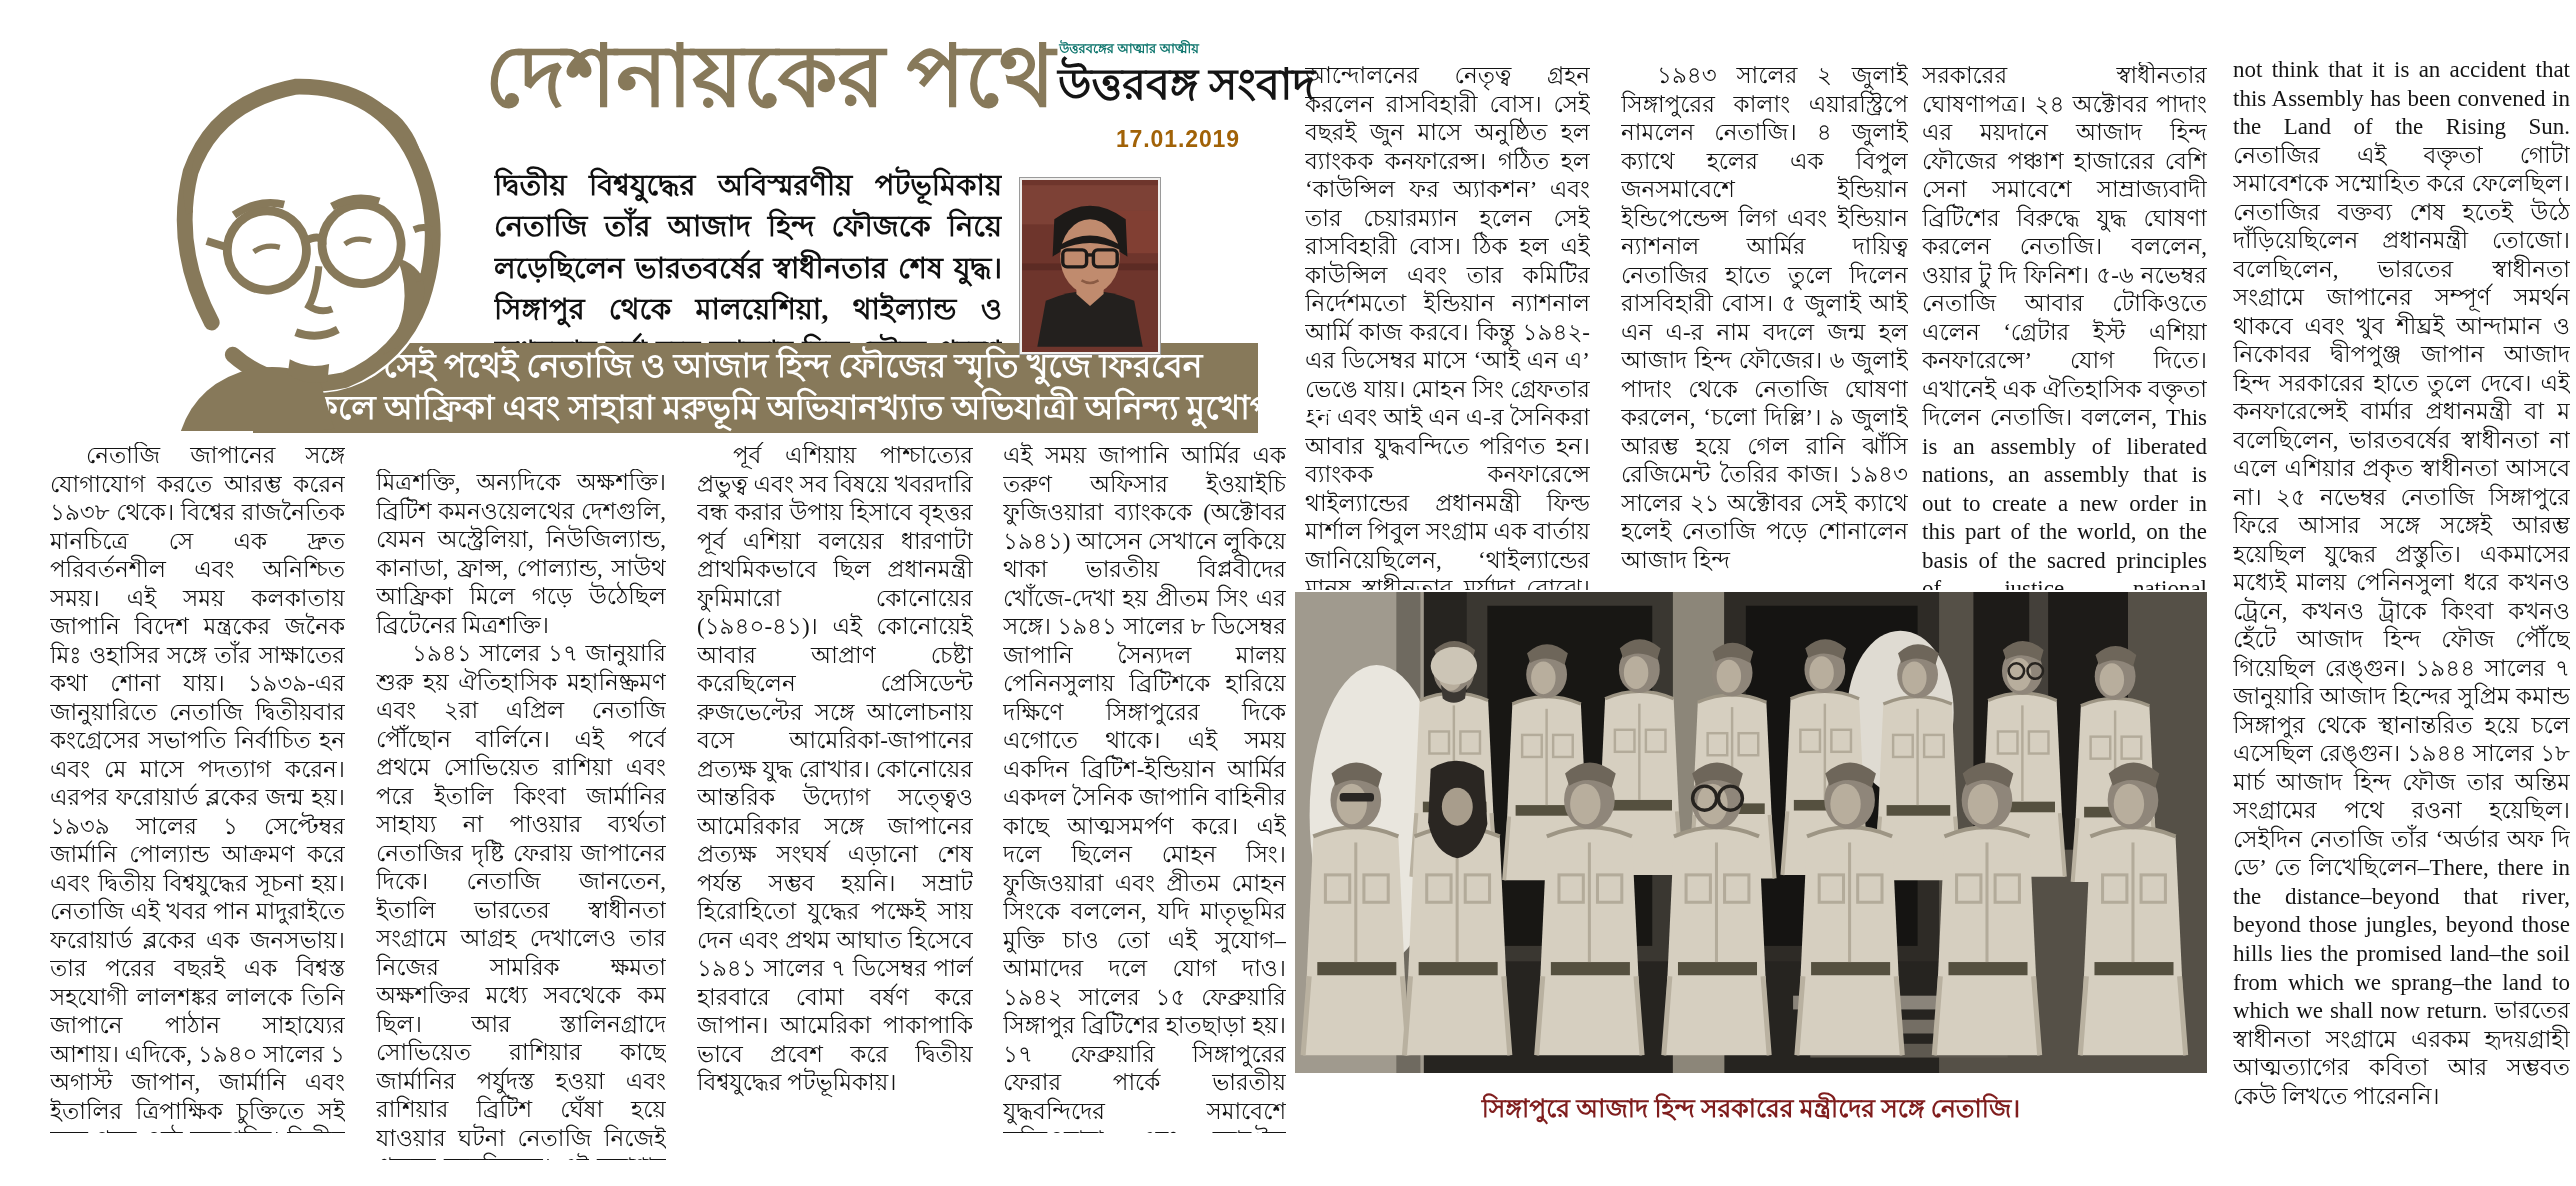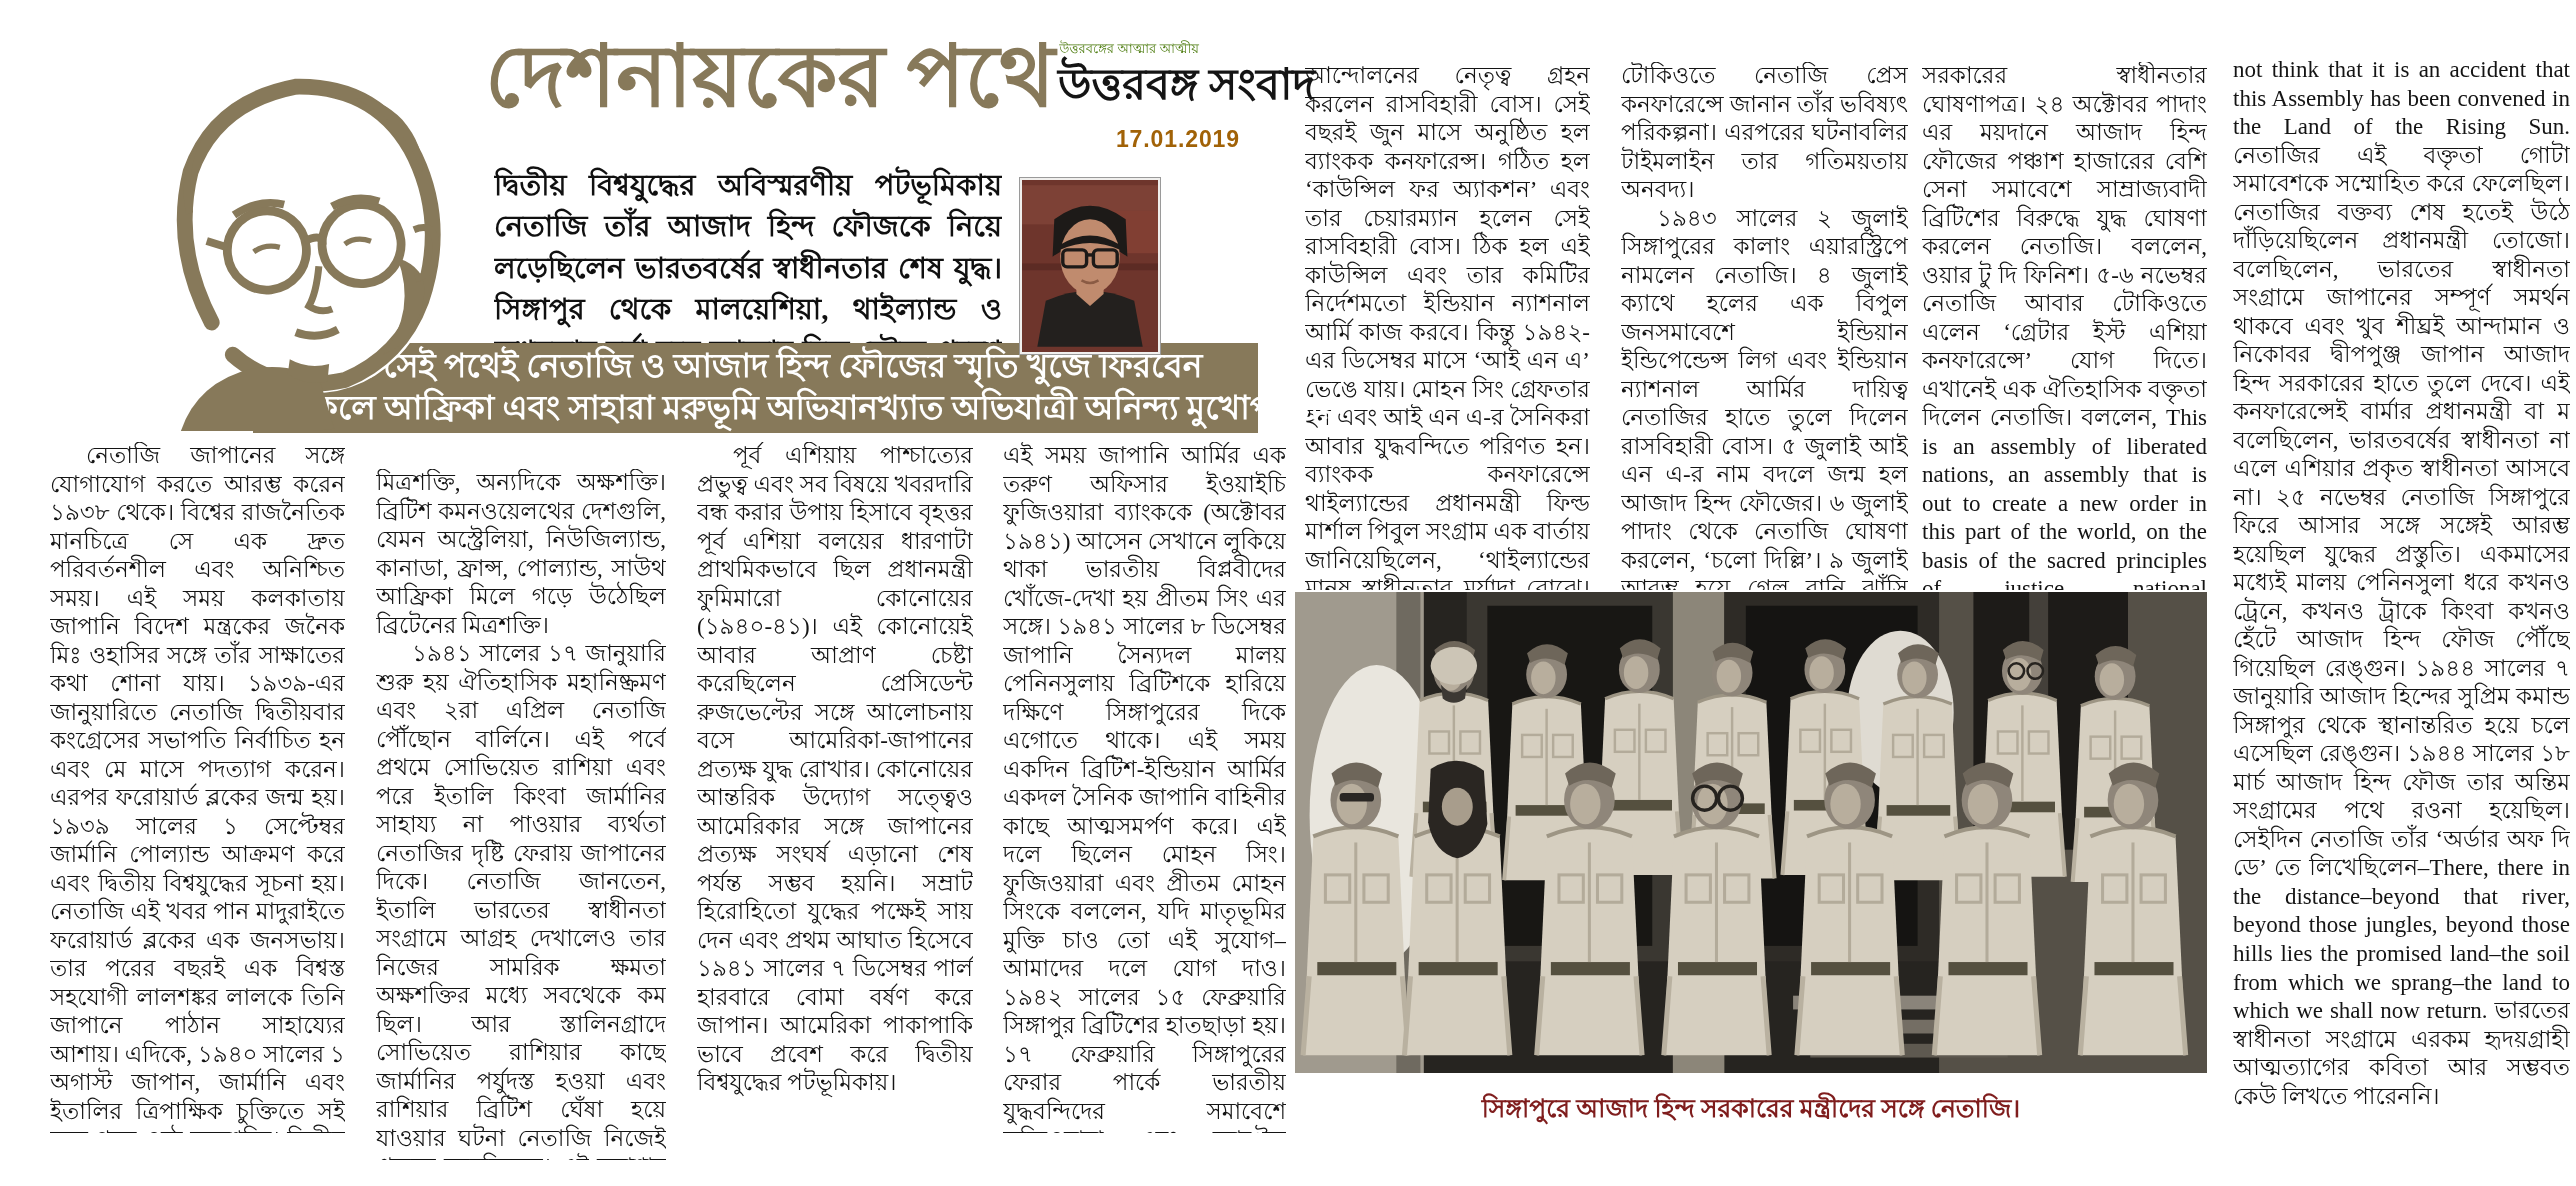--- a/index.html
+++ b/index.html
@@ -6,21 +6,21 @@
   .page { position:relative; width:2576px; height:1187px; background:#fff; overflow:hidden;
           font-family:"Liberation Serif", serif; color:#141414; }
 
   
   .netaji-sketch { position:absolute; left:105px; top:53px; width:404px; height:376px; z-index:3; }
   .headline { position:absolute; left:485px; top:24px; width:519px; text-align:center;
               font-size:86px; font-weight:bold; color:#87795a; line-height:1.25; white-space:nowrap; }
   .intro { position:absolute; left:494px; top:165px; width:508px; height:182px; overflow:hidden;
            font-size:29px; font-weight:bold; line-height:1.43; text-align:justify; color:#101010; }
   .masthead { position:absolute; left:1018px; top:39px; width:222px; text-align:center; z-index:2; }
-  .masthead-slogan { font-size:13px; color:#4d7c0f; font-weight:normal;
+  .masthead-slogan { font-size:13px; color:#0f766e; font-weight:bold;
                      font-family:"Liberation Sans", sans-serif; }
   .masthead-title { font-size:43px; font-weight:bold; line-height:1.05; margin-top:1.7px; white-space:nowrap;margin-left:40px; }
   .masthead-date { text-align:right; font-size:23px; font-weight:bold; color:#a16207;
                    font-family:"Liberation Sans", sans-serif; margin-top:19px; letter-spacing:0.9px; }
   .author-photo { position:absolute; left:1020px; top:178px; width:136px; height:172px;
                   border:2.6px solid #f0efed; outline:0.9px solid #9a9a9a; z-index:4; background:#6e352c; }
   .author-photo svg { display:block; width:100%; height:100%; }
   .banner { position:absolute; left:253px; top:343px; width:1005px; height:90px; background:#87795a;
             color:#fff; z-index:1; display:flex; flex-direction:column; justify-content:center; }
   .banner-line { font-size:33px; line-height:1.26; font-weight:bold; text-align:center; white-space:nowrap; }
@@ -123,21 +123,20 @@
   </div>
   <div class="bcol" id="col4">
     <p>এই সময় জাপানি আর্মির এক তরুণ অফিসার ইওয়াইচি ফুজিওয়ারা ব্যাংককে (অক্টোবর ১৯৪১) আসেন সেখানে লুকিয়ে থাকা ভারতীয় বিপ্লবীদের খোঁজে-দেখা হয় প্রীতম সিং এর সঙ্গে। ১৯৪১ সালের ৮ ডিসেম্বর জাপানি সৈন্যদল মালয় পেনিনসুলায় ব্রিটিশকে হারিয়ে দক্ষিণে সিঙ্গাপুরের দিকে এগোতে থাকে। এই সময় একদিন ব্রিটিশ-ইন্ডিয়ান আর্মির একদল সৈনিক জাপানি বাহিনীর কাছে আত্মসমর্পণ করে। এই দলে ছিলেন মোহন সিং। ফুজিওয়ারা এবং প্রীতম মোহন সিংকে বললেন, যদি মাতৃভূমির মুক্তি চাও তো এই সুযোগ–আমাদের দলে যোগ দাও। ১৯৪২ সালের ১৫ ফেব্রুয়ারি সিঙ্গাপুর ব্রিটিশের হাতছাড়া হয়। ১৭ ফেব্রুয়ারি সিঙ্গাপুরের ফেরার পার্কে ভারতীয় যুদ্ধবন্দিদের সমাবেশে ফুজিওয়ারা এবং ক্যাপ্টেন মোহন সিং-এর যৌথ প্রচেষ্টায় জন্ম নেয় ‘ইন্ডিয়ান ন্যাশনাল আর্মি’।</p>
 
   </div>
 
   <div class="rcol" id="colA">
     <p>আন্দোলনের নেতৃত্ব গ্রহন করলেন রাসবিহারী বোস। সেই বছরই জুন মাসে অনুষ্ঠিত হল ব্যাংকক কনফারেন্স। গঠিত হল ‘কাউন্সিল ফর অ্যাকশন’ এবং তার চেয়ারম্যান হলেন সেই রাসবিহারী বোস। ঠিক হল এই কাউন্সিল এবং তার কমিটির নির্দেশমতো ইন্ডিয়ান ন্যাশনাল আর্মি কাজ করবে। কিন্তু ১৯৪২-এর ডিসেম্বর মাসে ‘আই এন এ’ ভেঙে যায়। মোহন সিং গ্রেফতার হন এবং আই এন এ-র সৈনিকরা আবার যুদ্ধবন্দিতে পরিণত হন। ব্যাংকক কনফারেন্সে থাইল্যান্ডের প্রধানমন্ত্রী ফিল্ড মার্শাল পিবুল সংগ্রাম এক বার্তায় জানিয়েছিলেন, ‘থাইল্যান্ডের মানুষ স্বাধীনতার মর্যাদা বোঝে। তাই ভারতবাসীর স্বাধীনতা সংগ্রামে পূর্ণ সহানুভূতি রয়েছে।’ অবশেষে, ১৯৪৩ সালের ১৯ জুন</p>
   </div>
   <div class="rcol" id="colB">
-    <p>টোকিওতে নেতাজি প্রেস কনফারেন্সে জানান তাঁর ভবিষ্যৎ পরিকল্পনা। এরপরের ঘটনাবলির টাইমলাইন তার গতিময়তায় অনবদ্য।</p>
     <p class="indent">১৯৪৩ সালের ২ জুলাই সিঙ্গাপুরের কালাং এয়ারস্ট্রিপে নামলেন নেতাজি। ৪ জুলাই ক্যাথে হলের এক বিপুল জনসমাবেশে ইন্ডিয়ান ইন্ডিপেন্ডেন্স লিগ এবং ইন্ডিয়ান ন্যাশনাল আর্মির দায়িত্ব নেতাজির হাতে তুলে দিলেন রাসবিহারী বোস। ৫ জুলাই আই এন এ-র নাম বদলে জন্ম হল আজাদ হিন্দ ফৌজের। ৬ জুলাই পাদাং থেকে নেতাজি ঘোষণা করলেন, ‘চলো দিল্লি’। ৯ জুলাই আরম্ভ হয়ে গেল রানি ঝাঁসি রেজিমেন্ট তৈরির কাজ। ১৯৪৩ সালের ২১ অক্টোবর সেই ক্যাথে হলেই নেতাজি পড়ে শোনালেন আজাদ হিন্দ</p>
   </div>
   <div class="rcol" id="colC">
     <p><span>সরকারের স্বাধীনতার ঘোষণাপত্র। ২৪ অক্টোবর পাদাং এর ময়দানে আজাদ হিন্দ ফৌজের পঞ্চাশ হাজারের বেশি সেনা সমাবেশে সাম্রাজ্যবাদী ব্রিটিশের বিরুদ্ধে যুদ্ধ ঘোষণা করলেন নেতাজি। বললেন, ওয়ার টু দি ফিনিশ। ৫-৬ নভেম্বর নেতাজি আবার টোকিওতে এলেন ‘গ্রেটার ইস্ট এশিয়া কনফারেন্সে’ যোগ দিতে। এখানেই এক ঐতিহাসিক বক্তৃতা দিলেন নেতাজি। বললেন, </span><span class="en">This is an assembly of liberated nations, an assembly that is out to create a new order in this part of the world, on the basis of the sacred principles of justice, national sovereignty, reciprocity in international relations and mutual aid and assistance. I do</span></p>
   </div>
   <div class="rcol" id="colD">
     <p><span class="en">not think that it is an accident that this Assembly has been convened in the Land of the Rising Sun. </span><span>নেতাজির এই বক্তৃতা গোটা সমাবেশকে সম্মোহিত করে ফেলেছিল। নেতাজির বক্তব্য শেষ হতেই উঠে দাঁড়িয়েছিলেন প্রধানমন্ত্রী তোজো। বলেছিলেন, ভারতের স্বাধীনতা সংগ্রামে জাপানের সম্পূর্ণ সমর্থন থাকবে এবং খুব শীঘ্রই আন্দামান ও নিকোবর দ্বীপপুঞ্জ জাপান আজাদ হিন্দ সরকারের হাতে তুলে দেবে। এই কনফারেন্সেই বার্মার প্রধানমন্ত্রী বা ম বলেছিলেন, ভারতবর্ষের স্বাধীনতা না এলে এশিয়ার প্রকৃত স্বাধীনতা আসবে না। ২৫ নভেম্বর নেতাজি সিঙ্গাপুরে ফিরে আসার সঙ্গে সঙ্গেই আরম্ভ হয়েছিল যুদ্ধের প্রস্তুতি। একমাসের মধ্যেই মালয় পেনিনসুলা ধরে কখনও ট্রেনে, কখনও ট্রাকে কিংবা কখনও হেঁটে আজাদ হিন্দ ফৌজ পৌঁছে গিয়েছিল রেঙ্গুন। ১৯৪৪ সালের ৭ জানুয়ারি আজাদ হিন্দের সুপ্রিম কমান্ড সিঙ্গাপুর থেকে স্থানান্তরিত হয়ে চলে এসেছিল রেঙ্গুন। ১৯৪৪ সালের ১৮ মার্চ আজাদ হিন্দ ফৌজ তার অন্তিম সংগ্রামের পথে রওনা হয়েছিল। সেইদিন নেতাজি তাঁর ‘অর্ডার অফ দি ডে’ তে লিখেছিলেন–</span><span class="en">There, there in the distance–beyond that river, beyond those jungles, beyond those hills lies the promised land–the soil from which we sprang–the land to which we shall now return. </span><span>ভারতের স্বাধীনতা সংগ্রামে এরকম হৃদয়গ্রাহী আত্মত্যাগের কবিতা আর সম্ভবত কেউ লিখতে পারেননি।</span></p>
   </div>
 
   <div class="group-photo">

